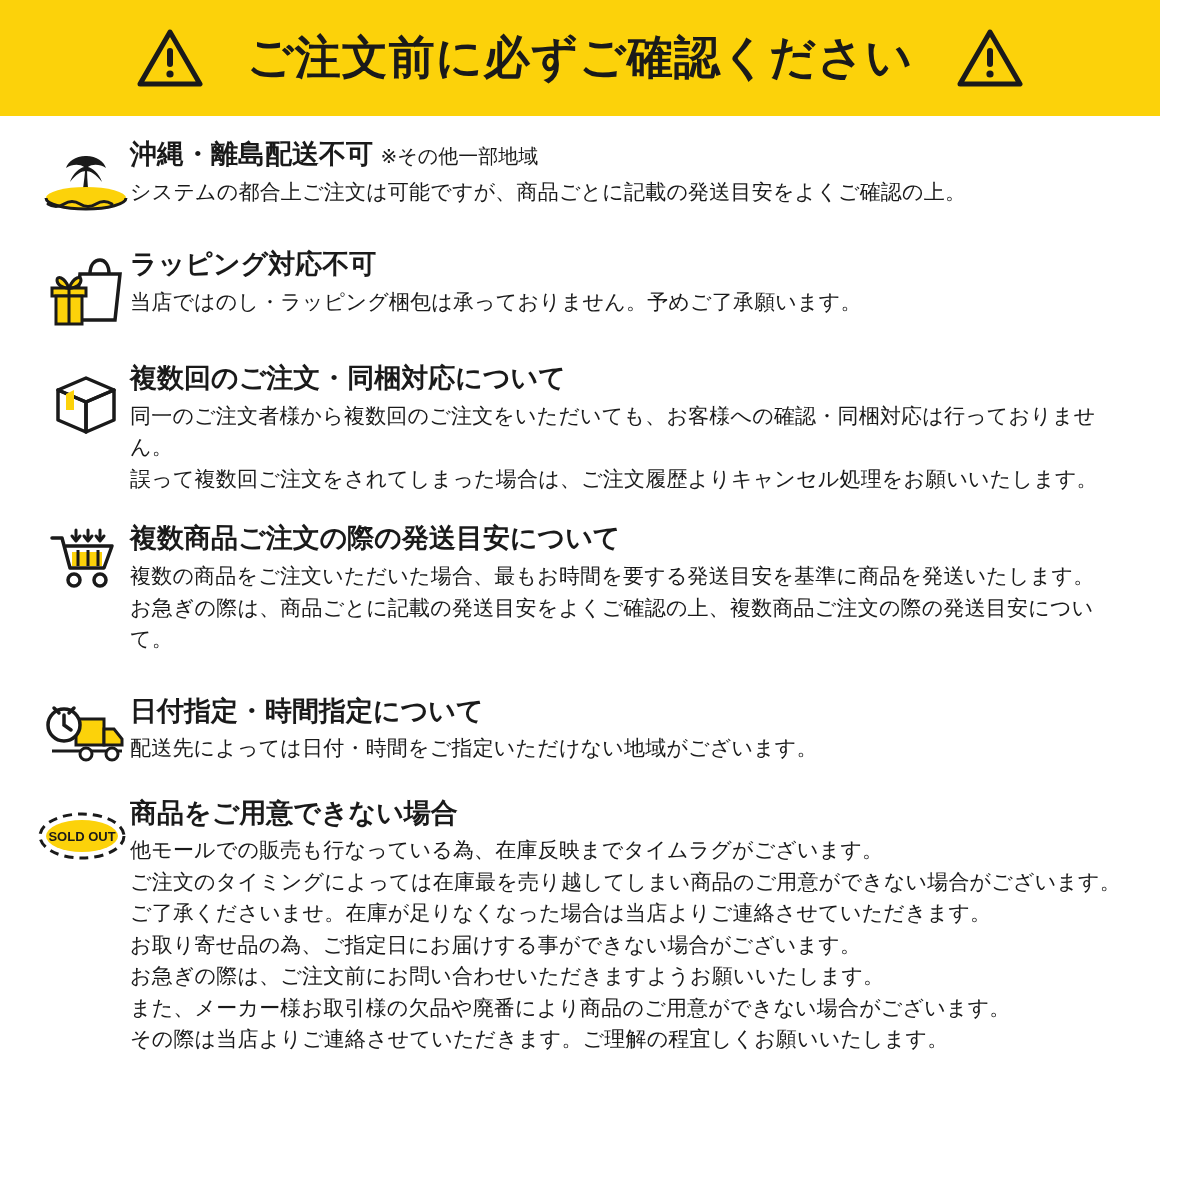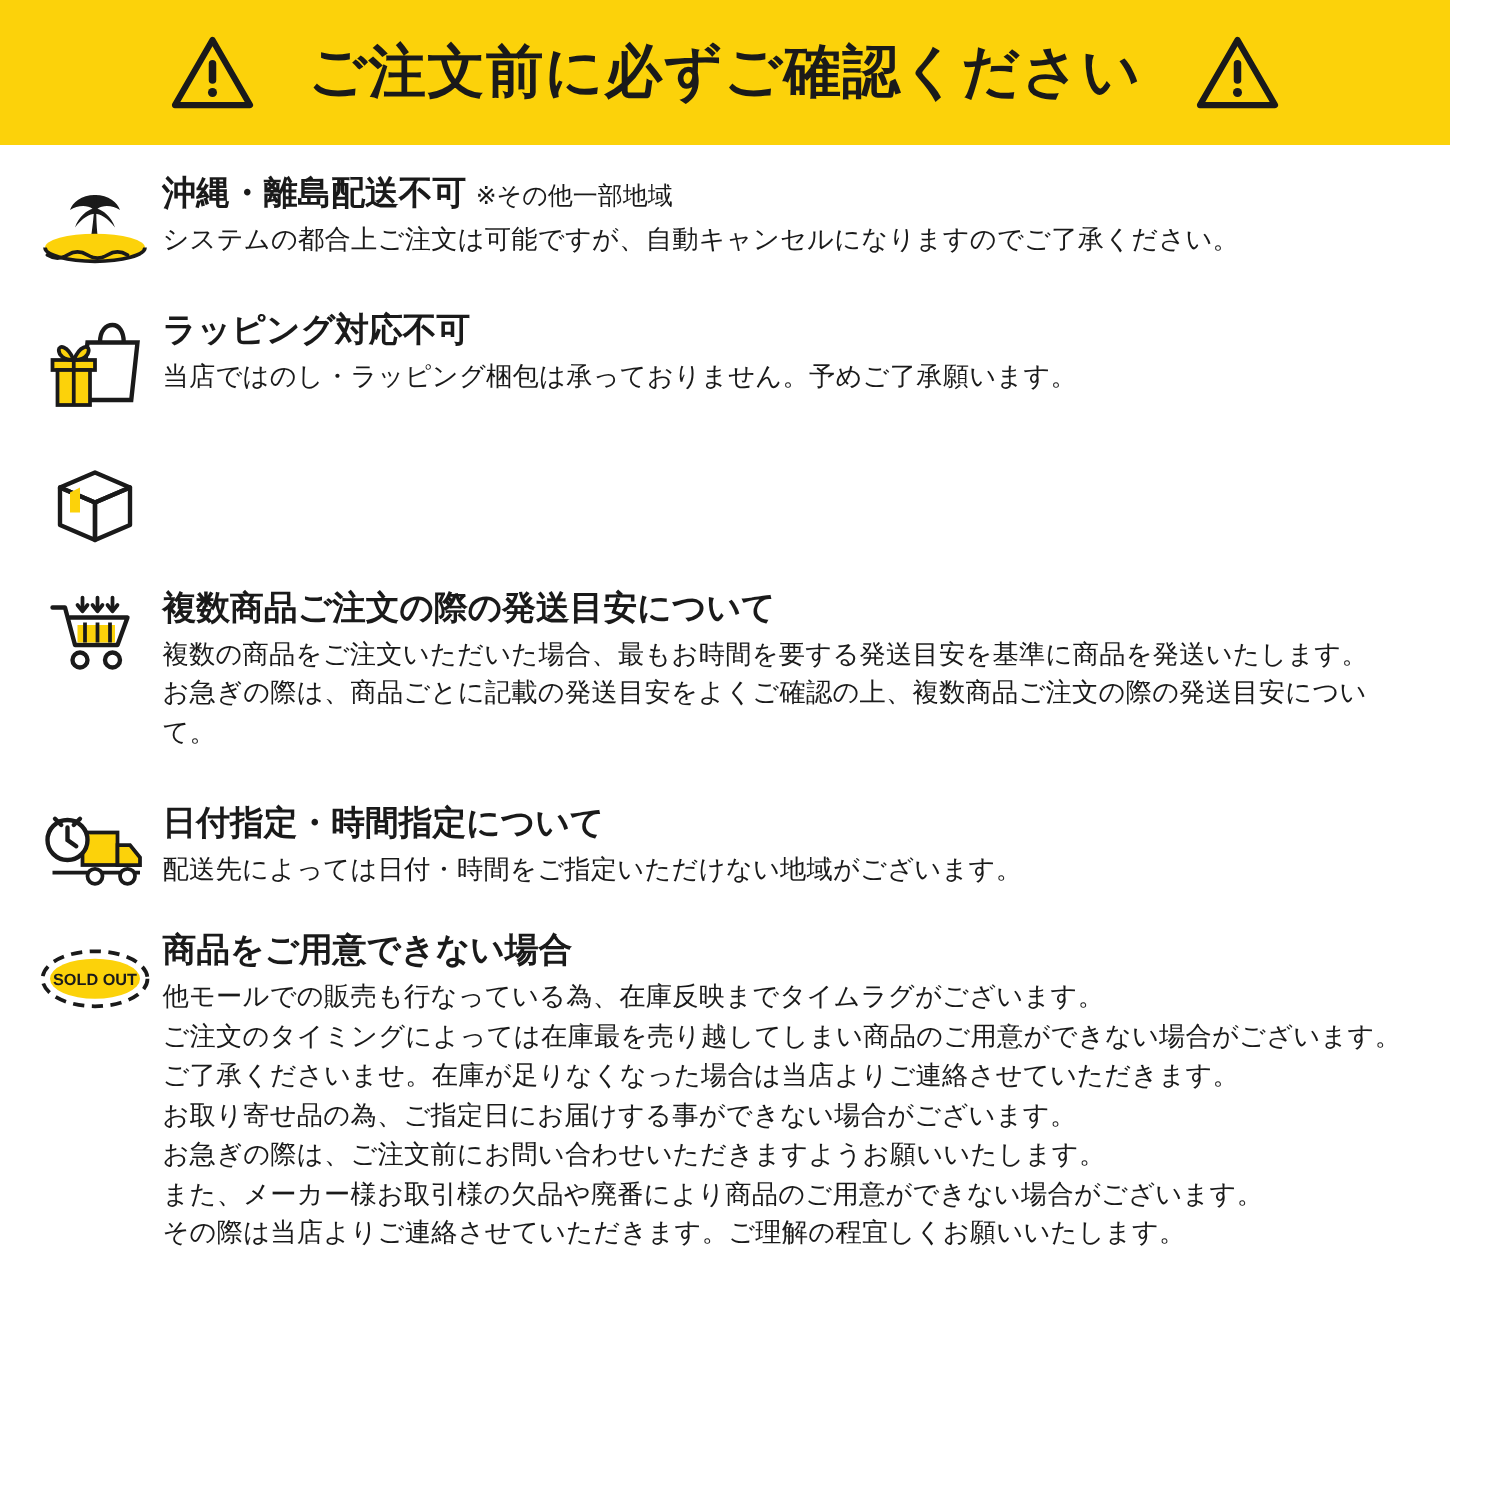--- a/index.html
+++ b/index.html
@@ -52,21 +52,21 @@
     display: flex;
     align-items: flex-start;
     padding: 0 28px 0 22px;
     margin-bottom: 26px;
   }
   .icon-cell {
     width: 108px;
     flex: 0 0 108px;
     display: flex;
     align-items: flex-start;
-    justify-content: center;
+    justify-content: flex-end;
     padding-top: 4px;
   }
   .icon-cell svg { display: block; }
 
   .text-cell {
     flex: 1 1 auto;
     padding-top: 0;
   }
   .sec-title {
     font-size: 27px;
@@ -131,21 +131,21 @@
           <path d="M4 56 a40 11 0 0 0 80 0" fill="#fcd20a"></path>
           <path d="M6 62 q8 5 16 0 q8 -5 16 0 q8 5 16 0 q8 -5 16 0" fill="none" stroke="#1a1a1a" stroke-width="3" stroke-linecap="round"></path>
           <path d="M4 56 a40 11 0 0 0 80 0" fill="none" stroke="#1a1a1a" stroke-width="3"></path>
         </svg>
       </div>
       <div class="text-cell">
         <div class="sec-title">
           <span>沖縄・離島配送不可</span>
           <span class="sub">※その他一部地域</span>
         </div>
-        <p class="sec-line">システムの都合上ご注文は可能ですが、自動キャンセルになりますのでご了承ください。</p>
+        <p class="sec-line">システムの都合上ご注文は可能ですが、商品ごとに記載の発送目安をよくご確認の上。</p>
       </div>
     </div>
 
     <div class="section s1">
       <div class="icon-cell">
         <svg viewBox="0 0 88 80" width="88" height="80" aria-hidden="true">
           <path d="M38 22 h40 l-5 46 h-40 z" fill="none" stroke="#1a1a1a" stroke-width="3.5"></path>
           <path d="M48 22 c0 -10 5 -14 10 -14 c5 0 9 5 9 14" fill="none" stroke="#1a1a1a" stroke-width="3.5"></path>
           <rect x="10" y="36" width="34" height="8" fill="#fcd20a" stroke="#1a1a1a" stroke-width="3"></rect>
           <rect x="14" y="44" width="26" height="28" fill="#fcd20a" stroke="#1a1a1a" stroke-width="3"></rect>
@@ -163,20 +163,27 @@
     </div>
 
     <div class="section s2">
       <div class="icon-cell">
         <svg viewBox="0 0 88 76" width="88" height="76" aria-hidden="true">
           <path d="M16 24 L44 12 L72 24 L44 36 Z" fill="none" stroke="#1a1a1a" stroke-width="3.5" stroke-linejoin="round"></path>
           <path d="M16 24 v30 L44 66 V36 Z" fill="none" stroke="#1a1a1a" stroke-width="3.5" stroke-linejoin="round"></path>
           <path d="M72 24 v30 L44 66 V36 Z" fill="none" stroke="#1a1a1a" stroke-width="3.5" stroke-linejoin="round"></path>
           <path d="M24 28 v16 h8 v-20 z" fill="#fcd20a"></path>
         </svg>
+      </div>
+      <div class="text-cell">
+        <div class="sec-title">
+          <span>複数回のご注文・同梱対応について</span>
+        </div>
+        <p class="sec-line">同一のご注文者様から複数回のご注文をいただいても、お客様への確認・同梱対応は行っておりません。</p>
+        <p class="sec-line">誤って複数回ご注文をされてしまった場合は、ご注文履歴よりキャンセル処理をお願いいたします。</p>
       </div>
     </div>
 
     <div class="section s3">
       <div class="icon-cell">
         <svg viewBox="0 0 88 70" width="88" height="70" aria-hidden="true">
           <path d="M10 12 h10 l8 30 h34 l8 -22 H24" fill="none" stroke="#1a1a1a" stroke-width="3.5" stroke-linecap="round" stroke-linejoin="round"></path>
           <rect x="30" y="26" width="30" height="14" fill="#fcd20a"></rect>
           <path d="M36 24 v16 M46 24 v16 M56 24 v16" stroke="#1a1a1a" stroke-width="3"></path>
           <circle cx="32" cy="54" r="6" fill="none" stroke="#1a1a1a" stroke-width="3.5"></circle>

